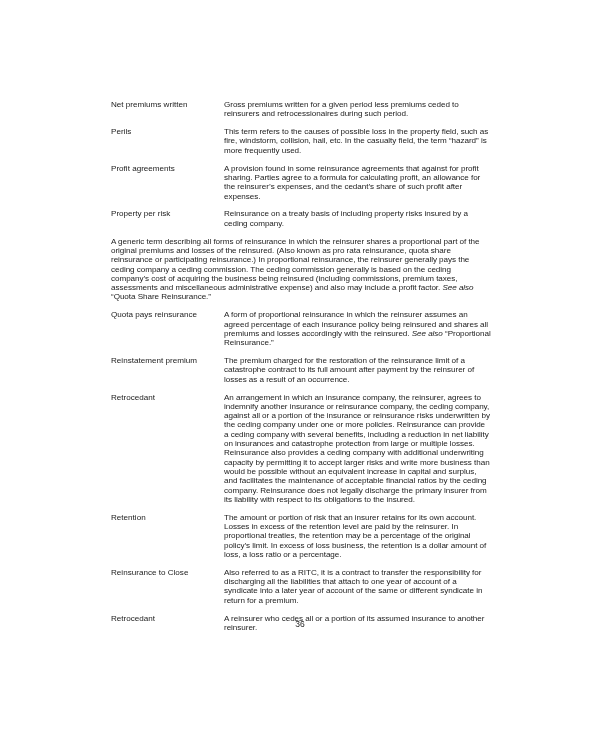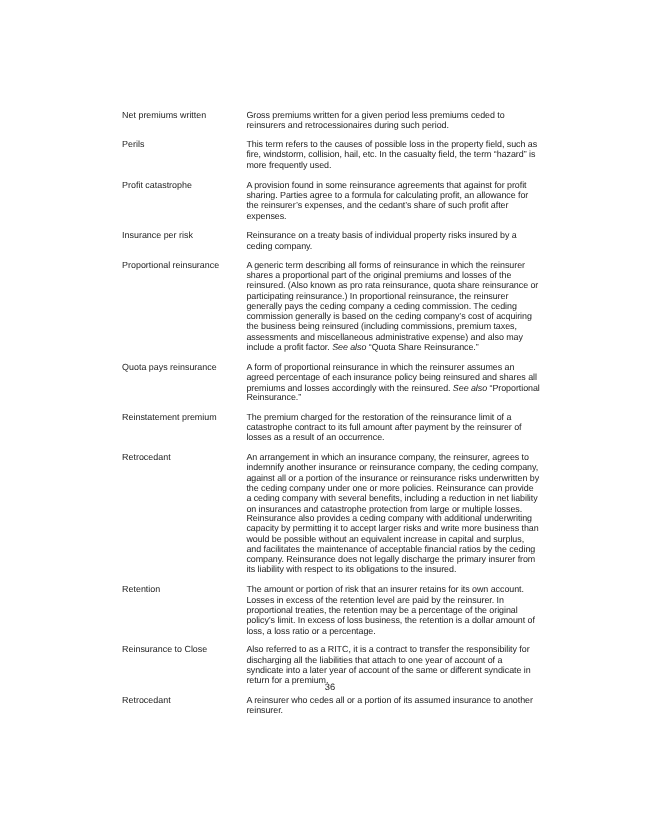--- a/index.html
+++ b/index.html
@@ -23,32 +23,31 @@
       <div class="term">Net premiums written</div>
       <div class="def"><span>Gross premiums written for a given period less premiums ceded to reinsurers and retrocessionaires during such period.</span></div>
     </div>
 
     <div class="entry">
       <div class="term">Perils</div>
       <div class="def"><span>This term refers to the causes of possible loss in the property field, such as fire, windstorm, collision, hail, etc. In the casualty field, the term “hazard” is more frequently used.</span></div>
     </div>
 
     <div class="entry">
-      <div class="term">Profit catastrophe</div>
+      <div class="term">Profit agreements</div>
       <div class="def"><span>A provision found in some reinsurance agreements that against for profit sharing. Parties agree to a formula for calculating profit, an allowance for the reinsurer’s expenses, and the cedant’s share of such profit after expenses.</span></div>
     </div>
 
 
     <div class="entry">
-      <div class="term">Insurance per risk</div>
-      <div class="def"><span>Reinsurance on a treaty basis of individual property risks insured by a ceding company.</span></div>
+      <div class="term">Property per risk</div>
+      <div class="def"><span>Reinsurance on a treaty basis of including property risks insured by a ceding company.</span></div>
     </div>
 
     <div class="entry">
-      <div class="term">Proportional reinsurance</div>
       <div class="def"><span>A generic term describing all forms of reinsurance in which the reinsurer shares a proportional part of the original premiums and losses of the reinsured. (Also known as pro rata reinsurance, quota share reinsurance or participating reinsurance.) In proportional reinsurance, the reinsurer generally pays the ceding company a ceding commission. The ceding commission generally is based on the ceding company’s cost of acquiring the business being reinsured (including commissions, premium taxes, assessments and miscellaneous administrative expense) and also may include a profit factor.</span> <i>See also</i> <span>“Quota Share Reinsurance.”</span></div>
     </div>
 
     <div class="entry">
       <div class="term">Quota pays reinsurance</div>
       <div class="def"><span>A form of proportional reinsurance in which the reinsurer assumes an agreed percentage of each insurance policy being reinsured and shares all premiums and losses accordingly with the reinsured.</span> <i>See also</i> <span>“Proportional Reinsurance.”</span></div>
     </div>
 
     <div class="entry">
       <div class="term">Reinstatement premium</div>

